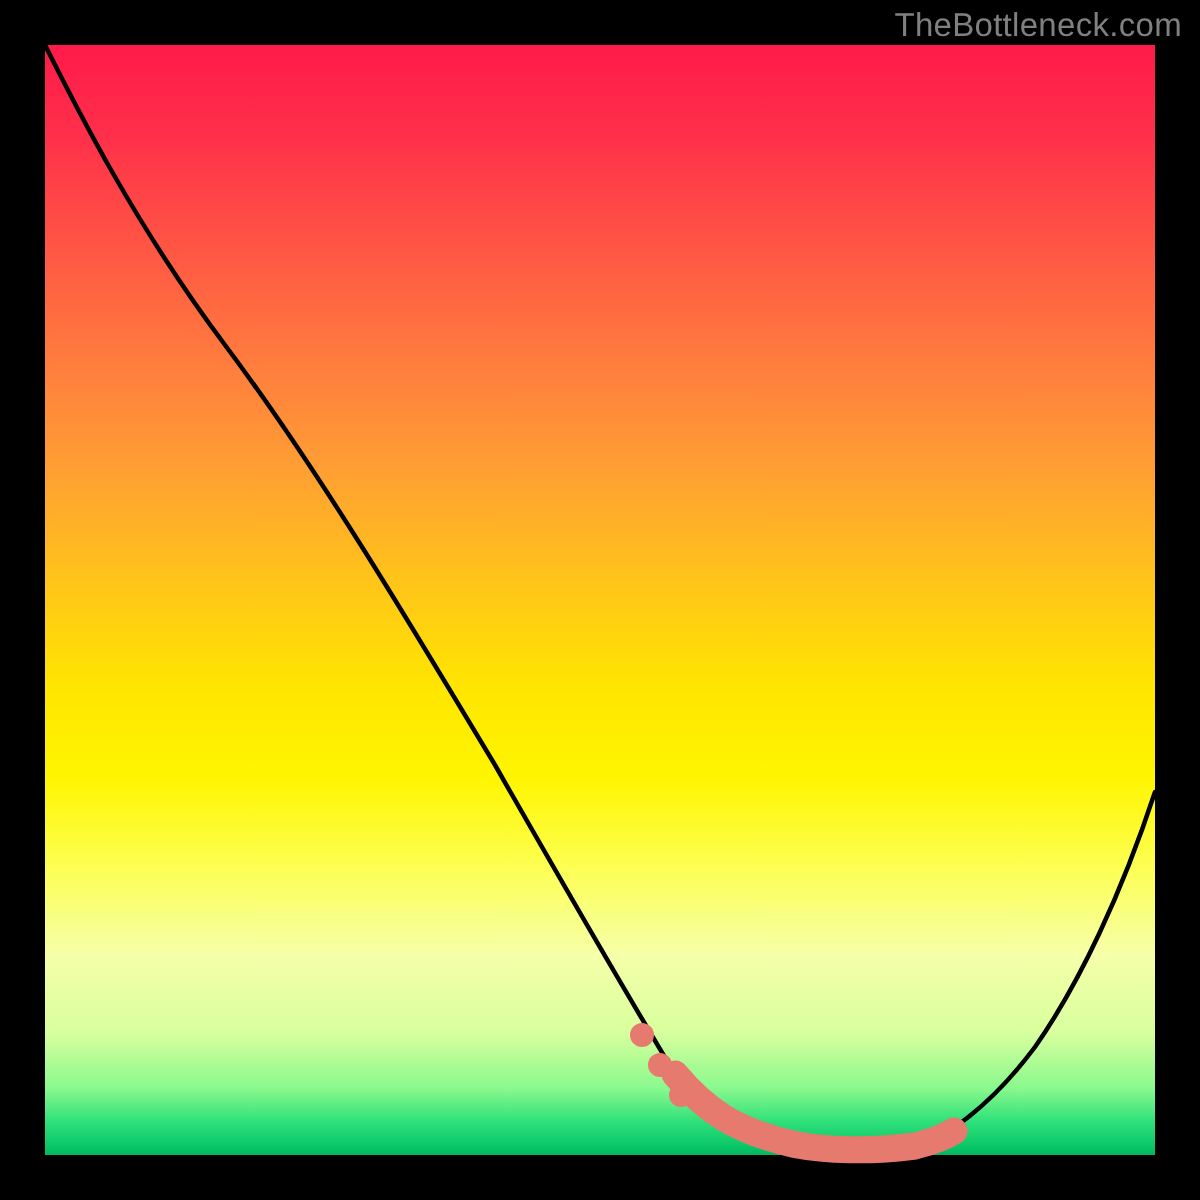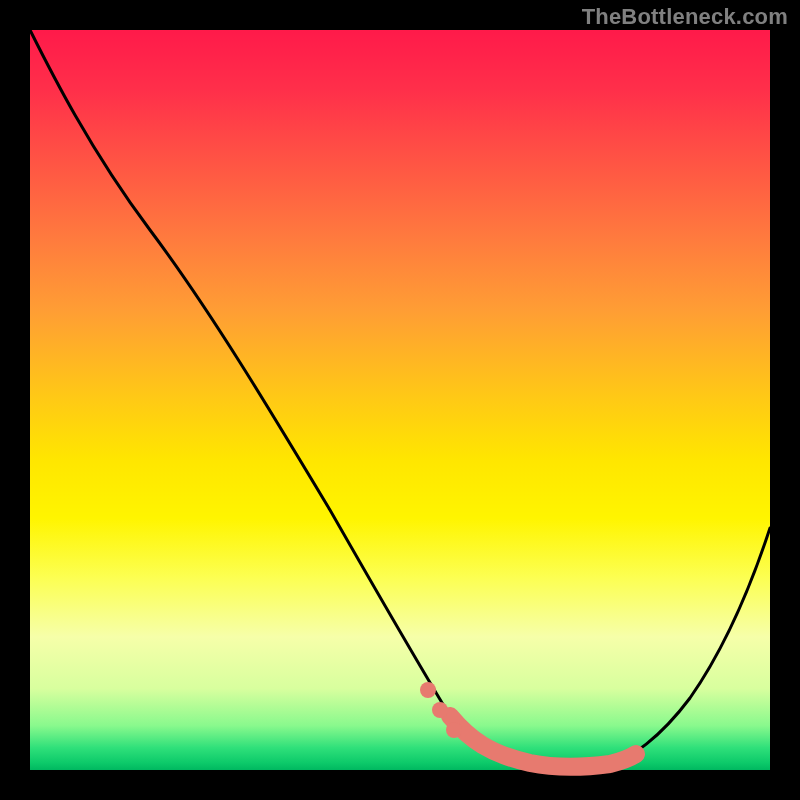--- a/index.html
+++ b/index.html
@@ -10,21 +10,21 @@
     height: 800px;
     background: #000;
   }
   .watermark {
     position: absolute;
     top: 4px;
     right: 12px;
     font-family: Arial, Helvetica, sans-serif;
     font-size: 22px;
     color: #808080;
-    font-weight: 700;
+    font-weight: 400;
     letter-spacing: 0.2px;
   }
   .plot {
     position: absolute;
     left: 30px;
     top: 30px;
     width: 740px;
     height: 740px;
   }
   .gradient {

